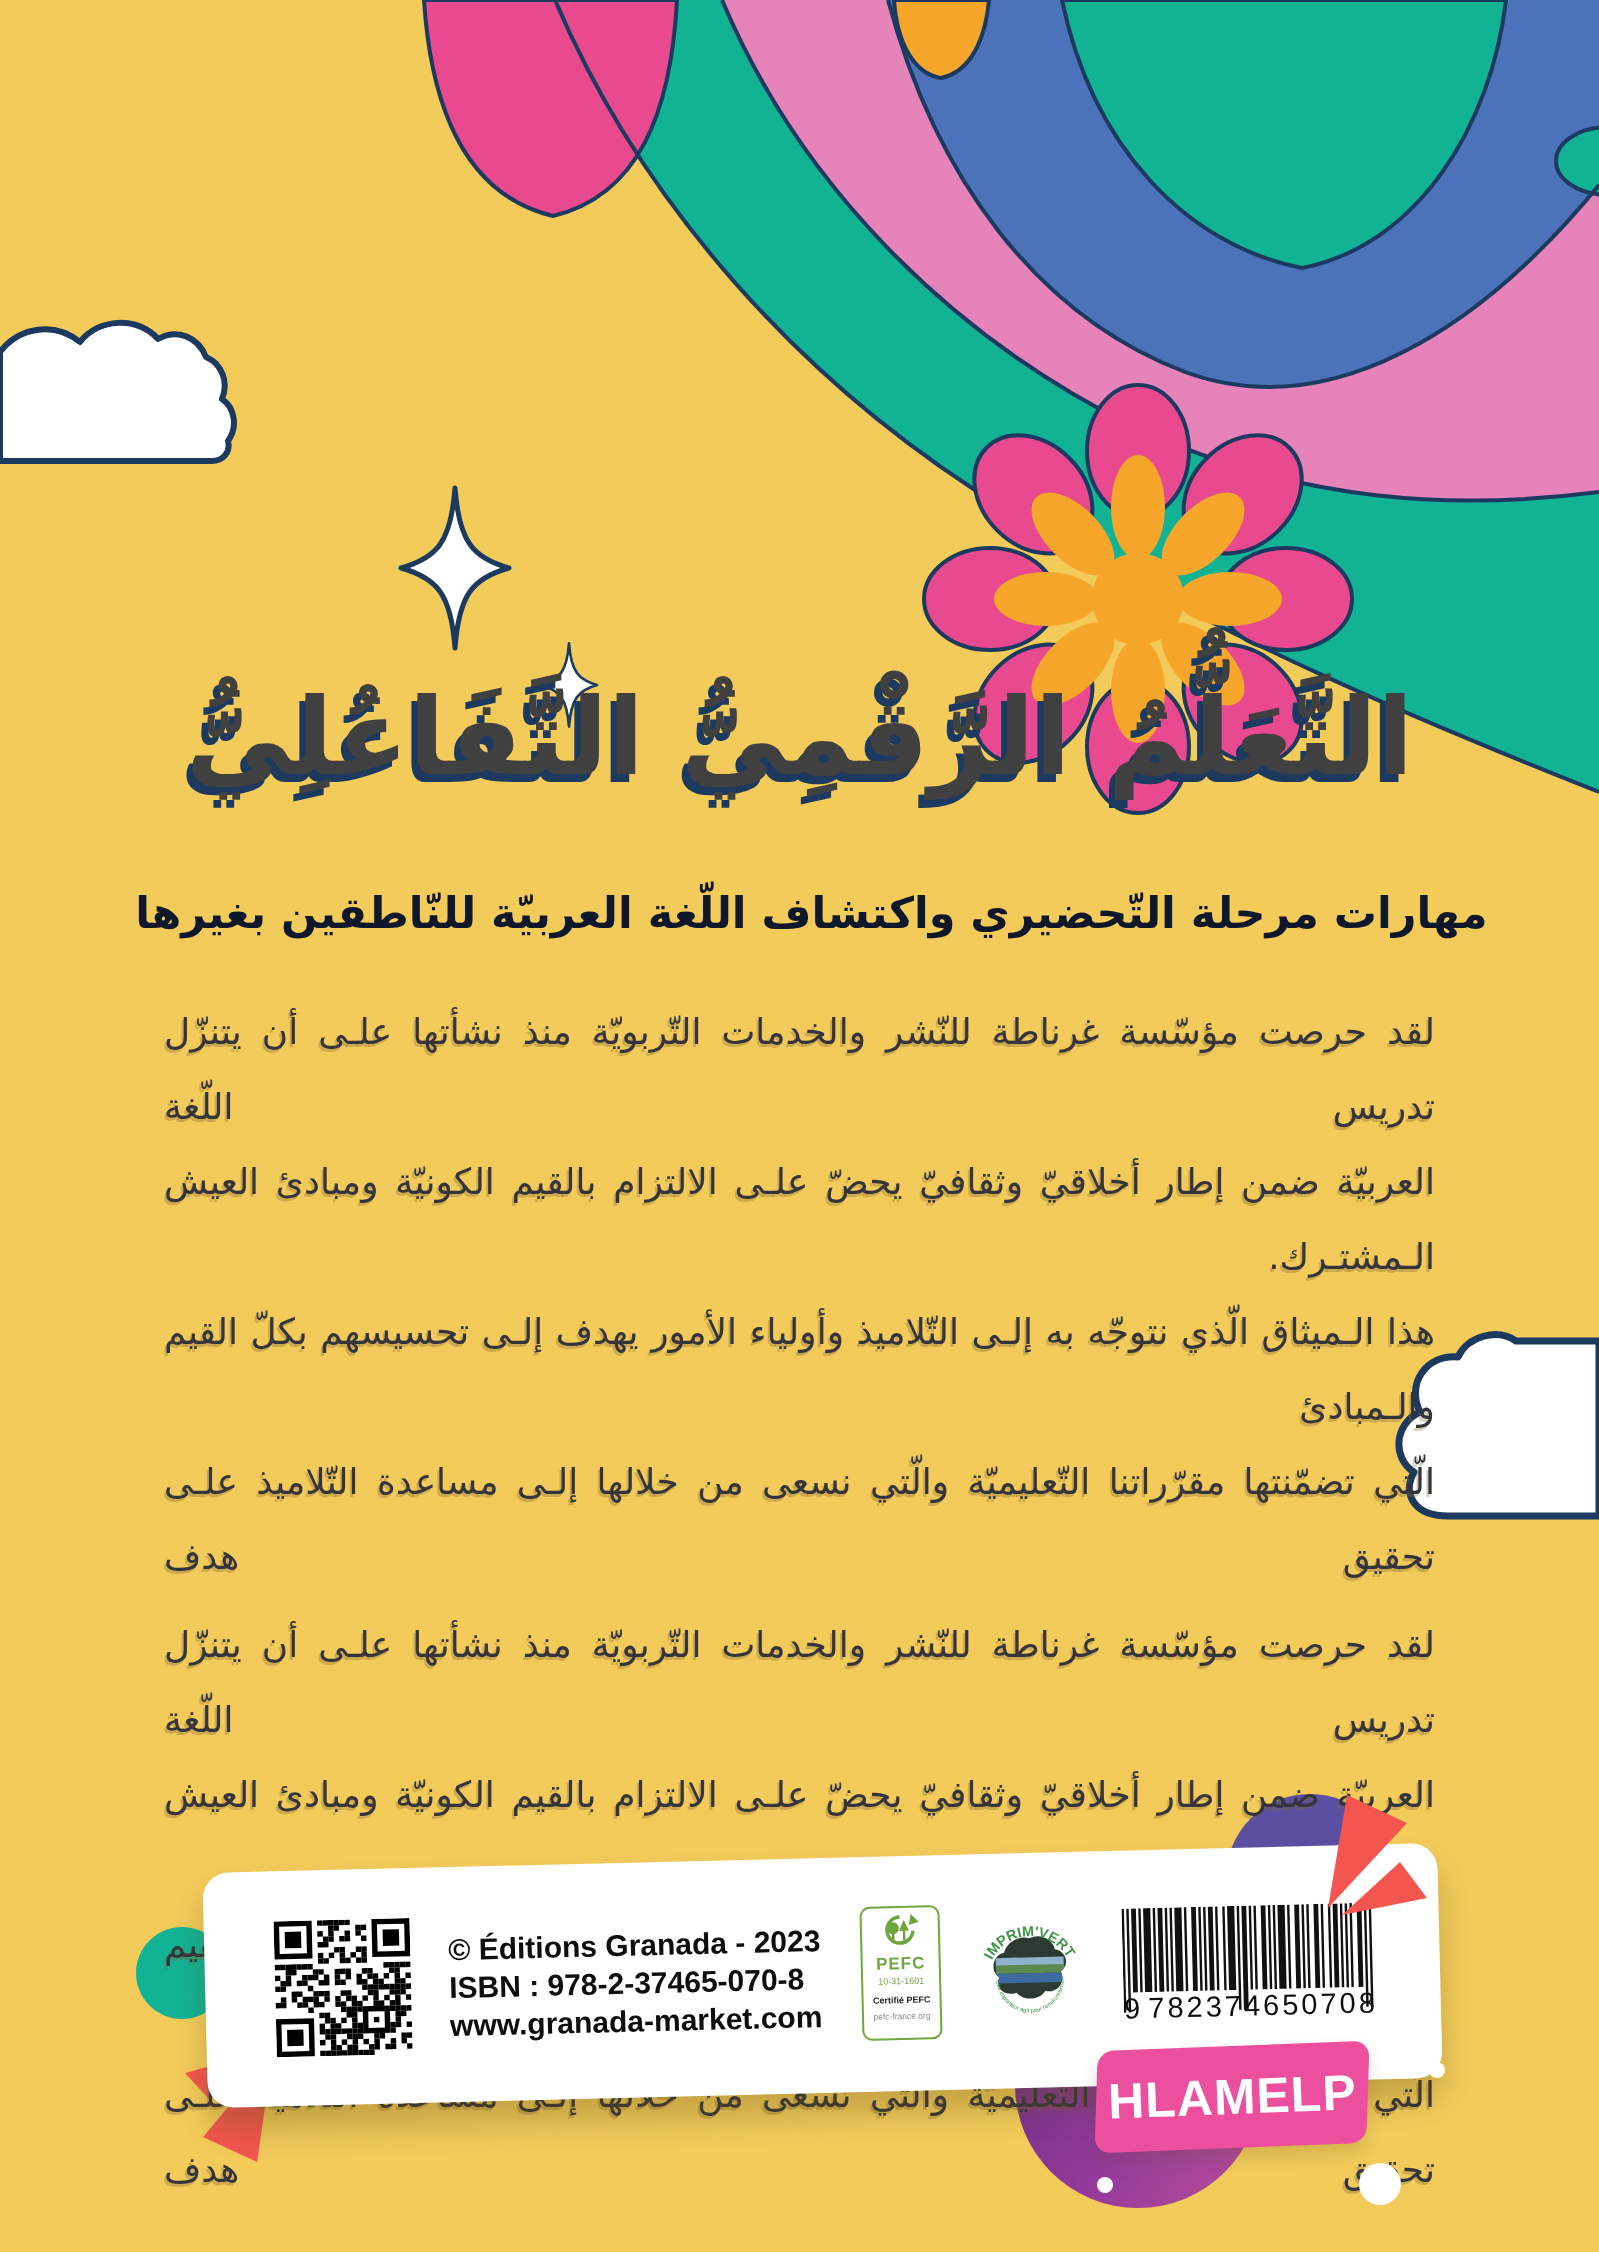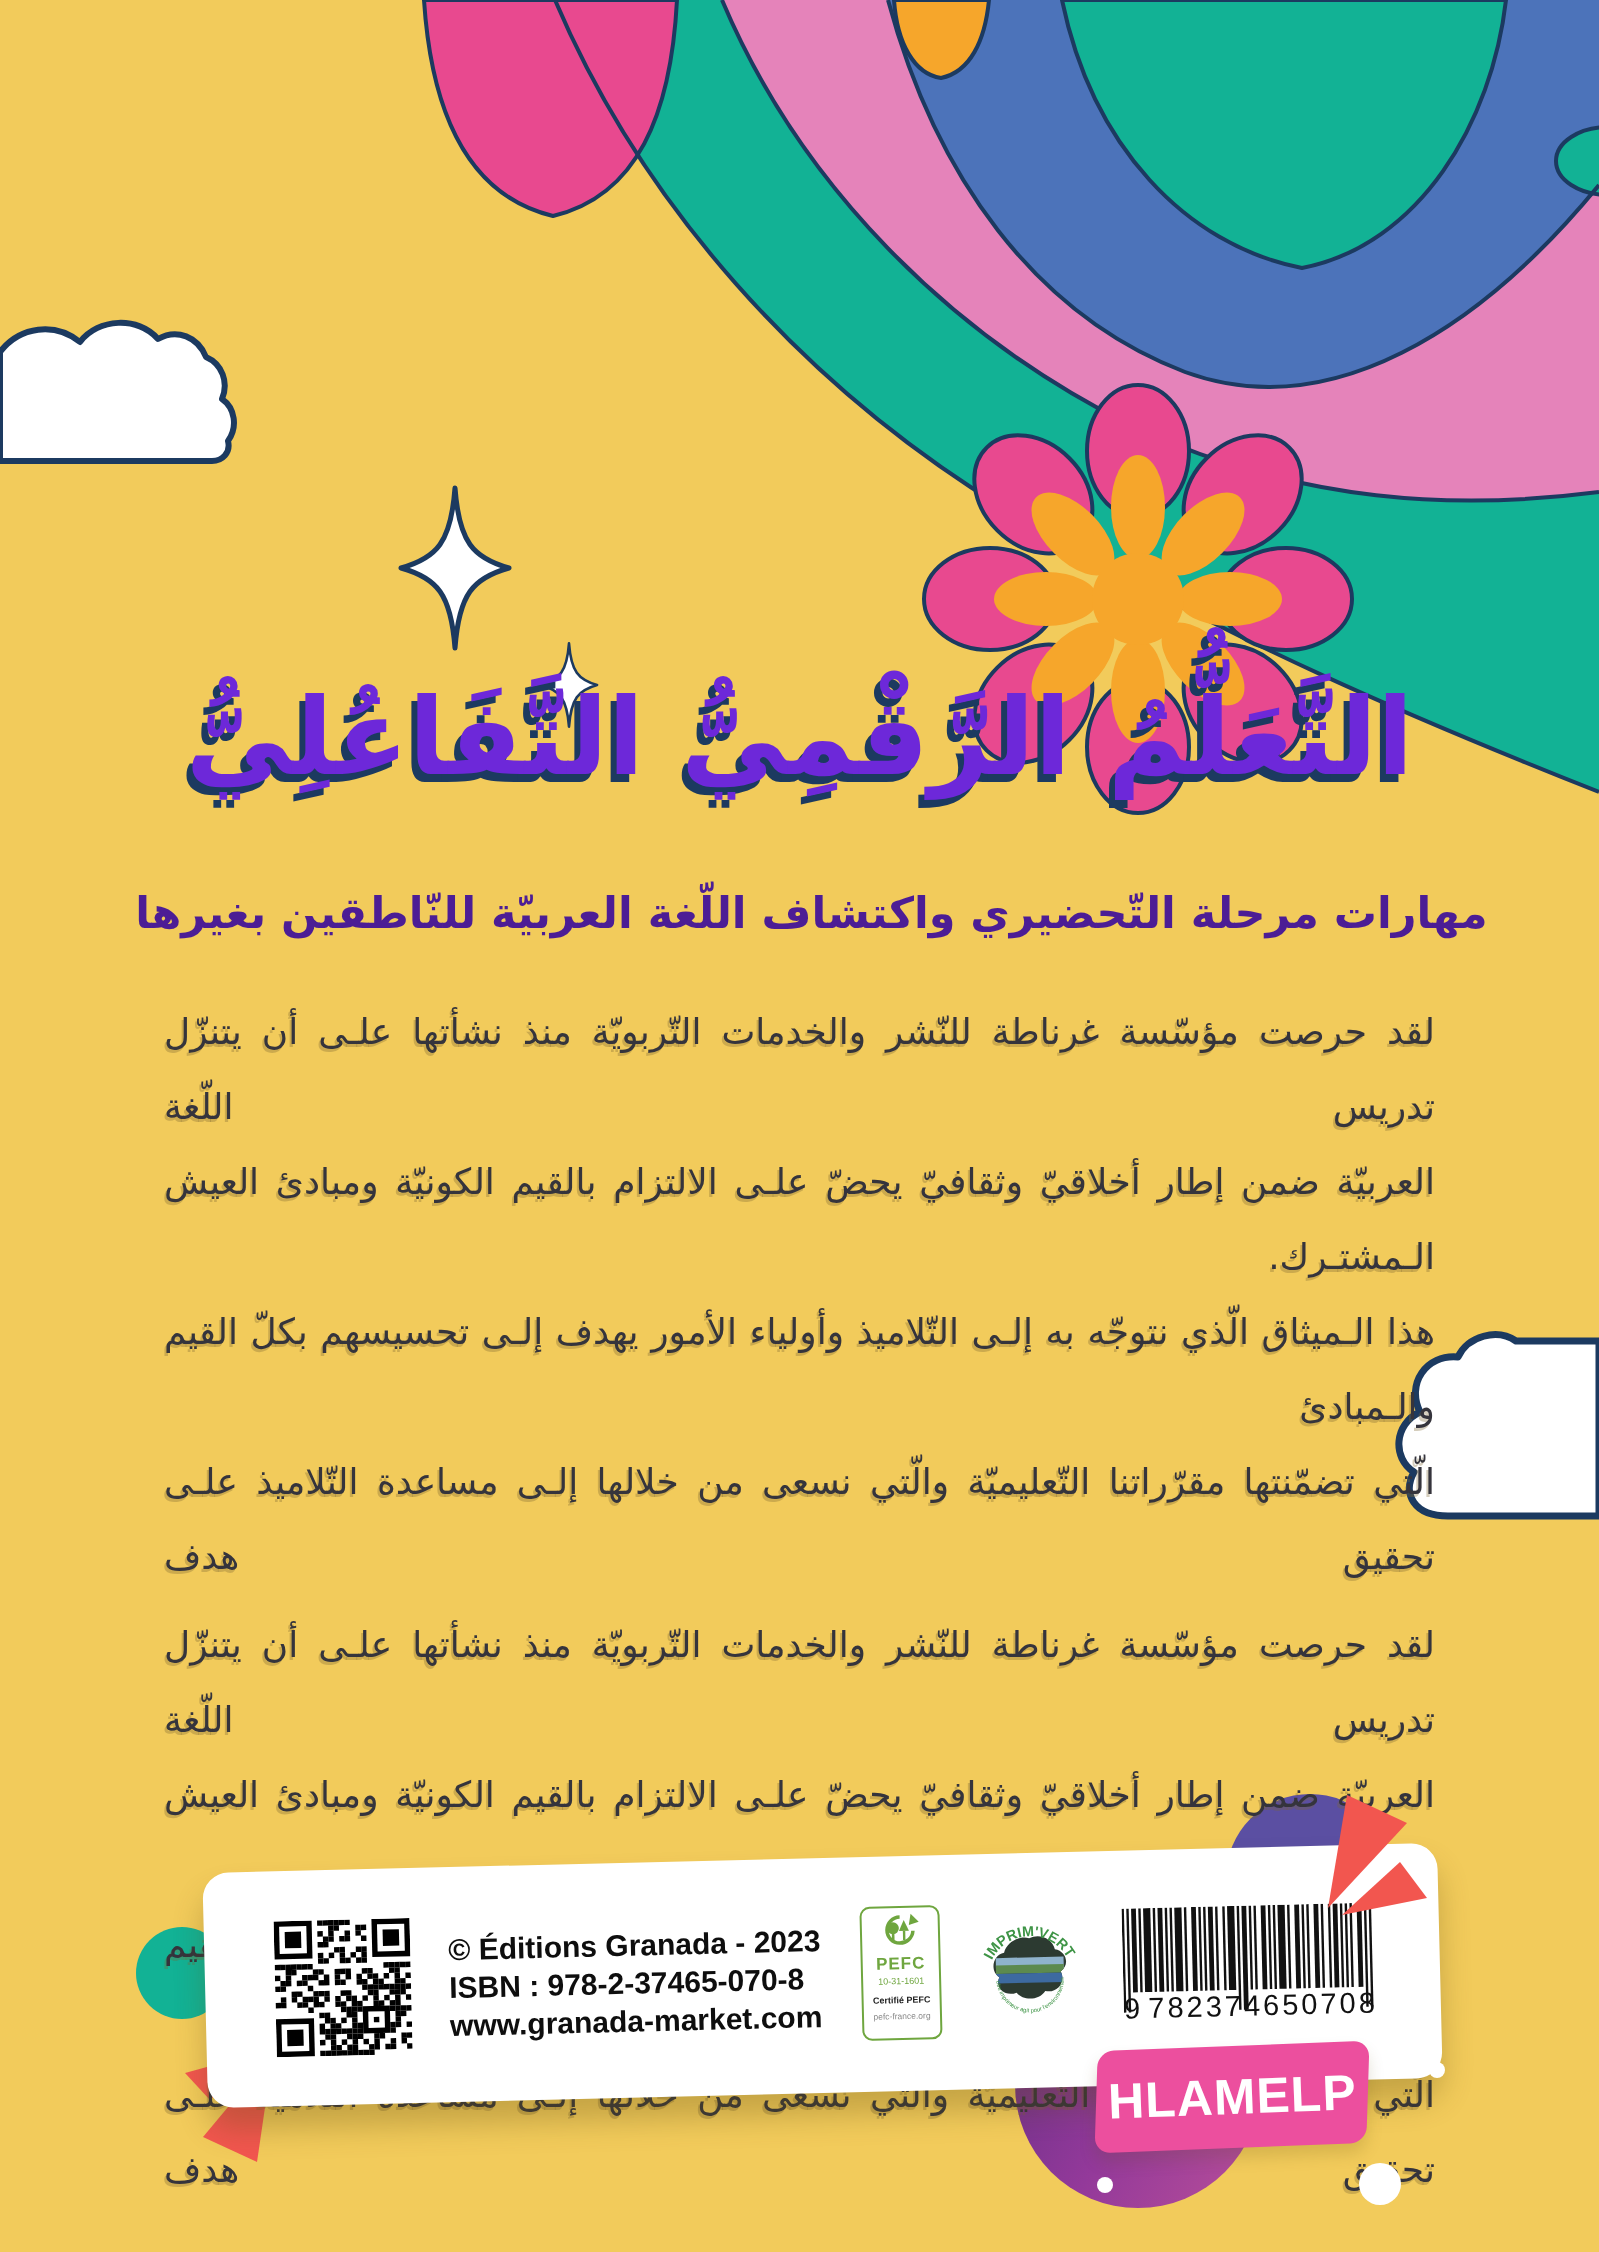--- a/index.html
+++ b/index.html
@@ -2,24 +2,24 @@
 <html lang="ar"><head>
 <meta charset="utf-8">
 <style>
   html,body{margin:0;padding:0;background:#e8e8e8;}
   .page{position:relative;width:1599px;height:2252px;background:#F2CB5B;overflow:hidden;
         font-family:"DejaVu Sans",sans-serif;}
   svg.decor{position:absolute;left:0;top:0;z-index:1;}
   svg.front{position:absolute;left:0;top:0;z-index:30;pointer-events:none;}
 
   .title{position:absolute;top:676px;left:0;right:0;text-align:center;direction:rtl;margin:0;
-         font-size:106px;font-weight:700;color:#6d28d9;z-index:10;
+         font-size:106px;font-weight:700;color:#404040;z-index:10;
          text-shadow:-6px 8px 0 #1C3A60;}
   .subtitle{position:absolute;top:888px;left:0;right:0;text-align:center;direction:rtl;margin:0;
-         font-size:43px;font-weight:700;color:#4c1d95;z-index:10;padding-left:24px;}
+         font-size:43px;font-weight:700;color:#0f172a;z-index:10;padding-left:24px;}
 
   .bodytext{position:absolute;top:994px;left:164px;right:164px;direction:rtl;z-index:10;
          color:#35343C;font-size:36px;line-height:75px;
          text-shadow:-2px 3px 0 rgba(123,102,51,0.32);}
   .bline{text-align:justify;text-align-last:justify;}
   .bline.closing{text-align:right;text-align-last:right;}
   .closing .bold-part{font-weight:700;}
   .para + .para{margin-top:13px;}
 
   .banner{position:absolute;left:205px;top:1858px;width:1235px;height:235px;background:#FFFFFF;

